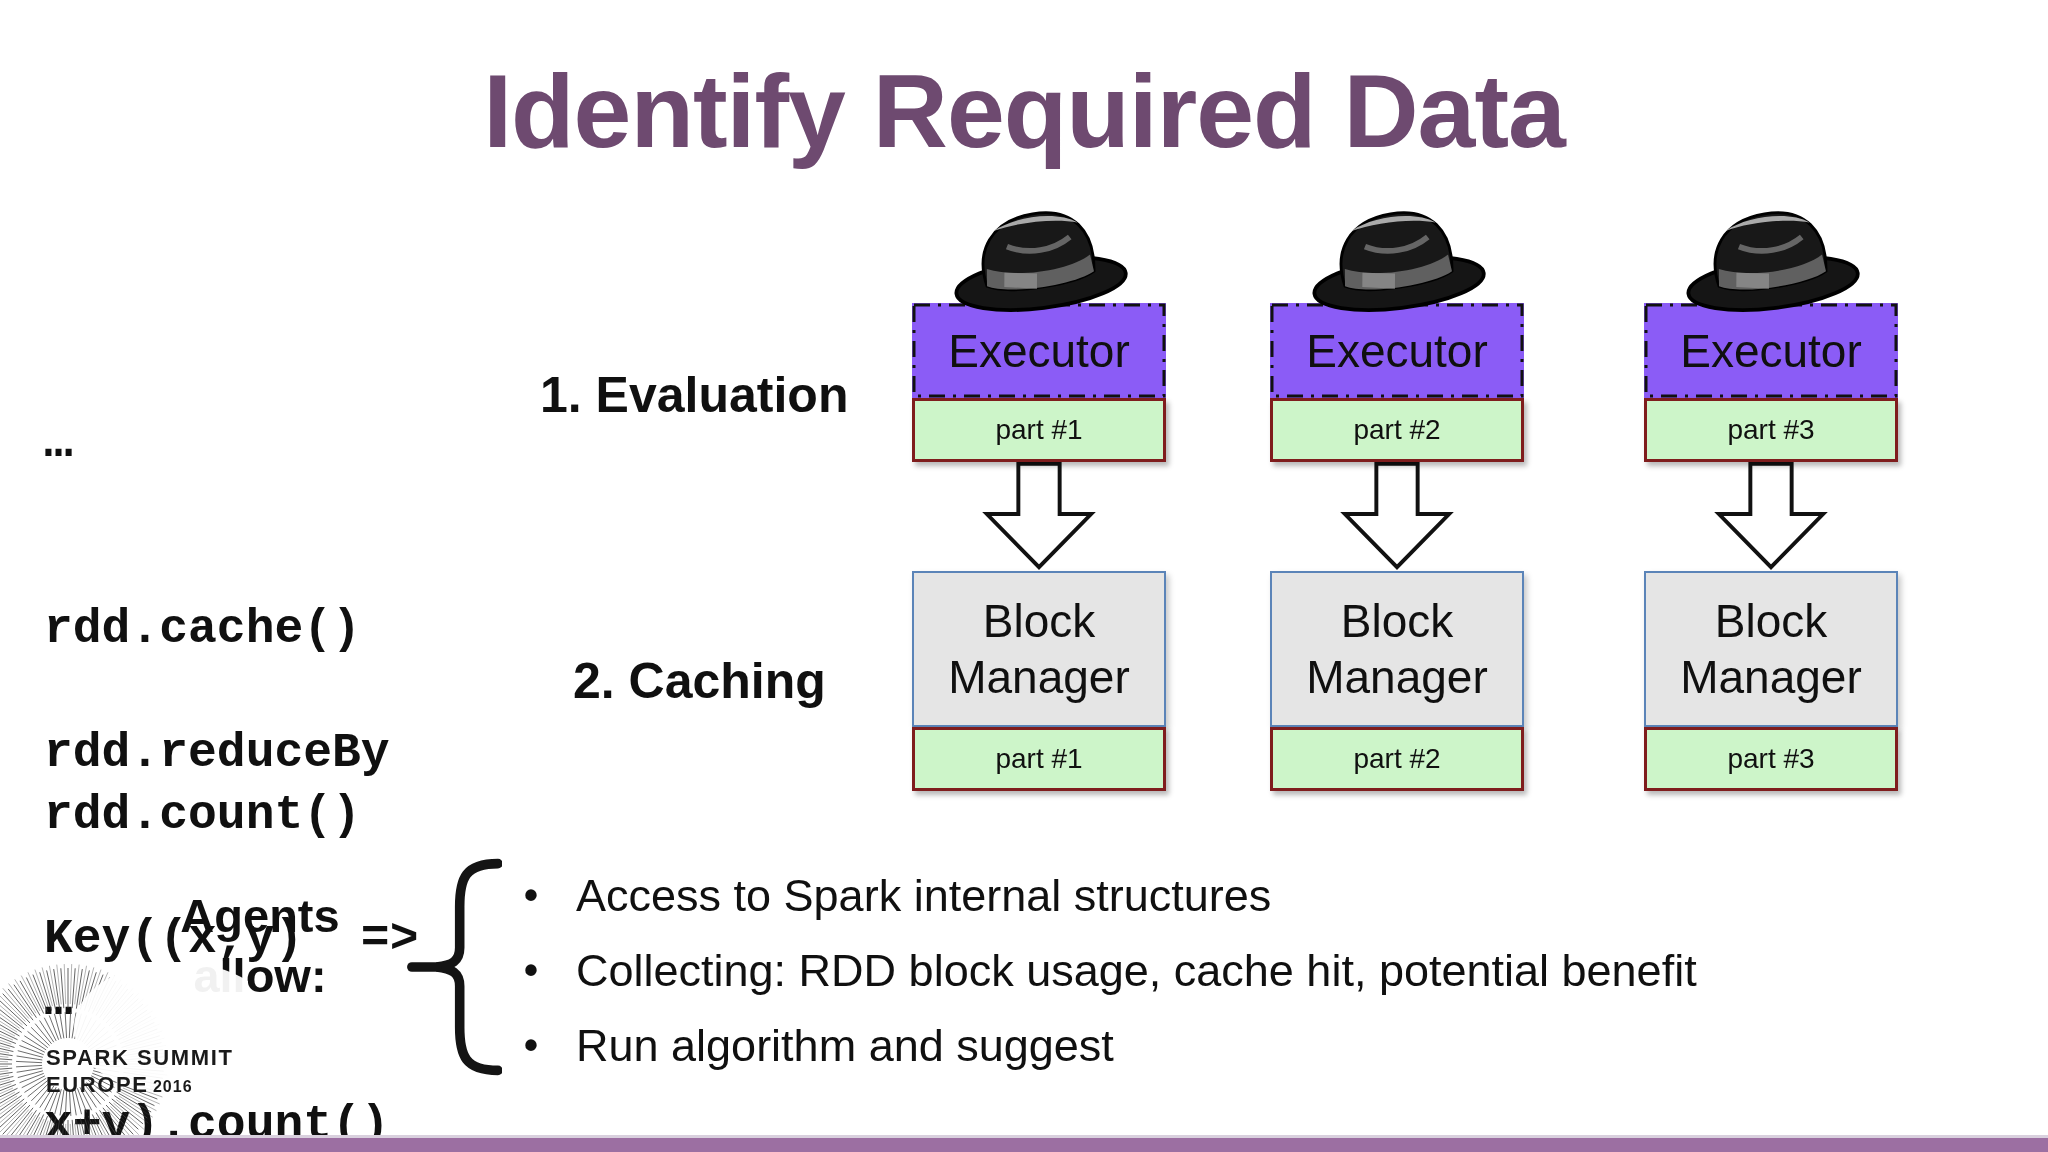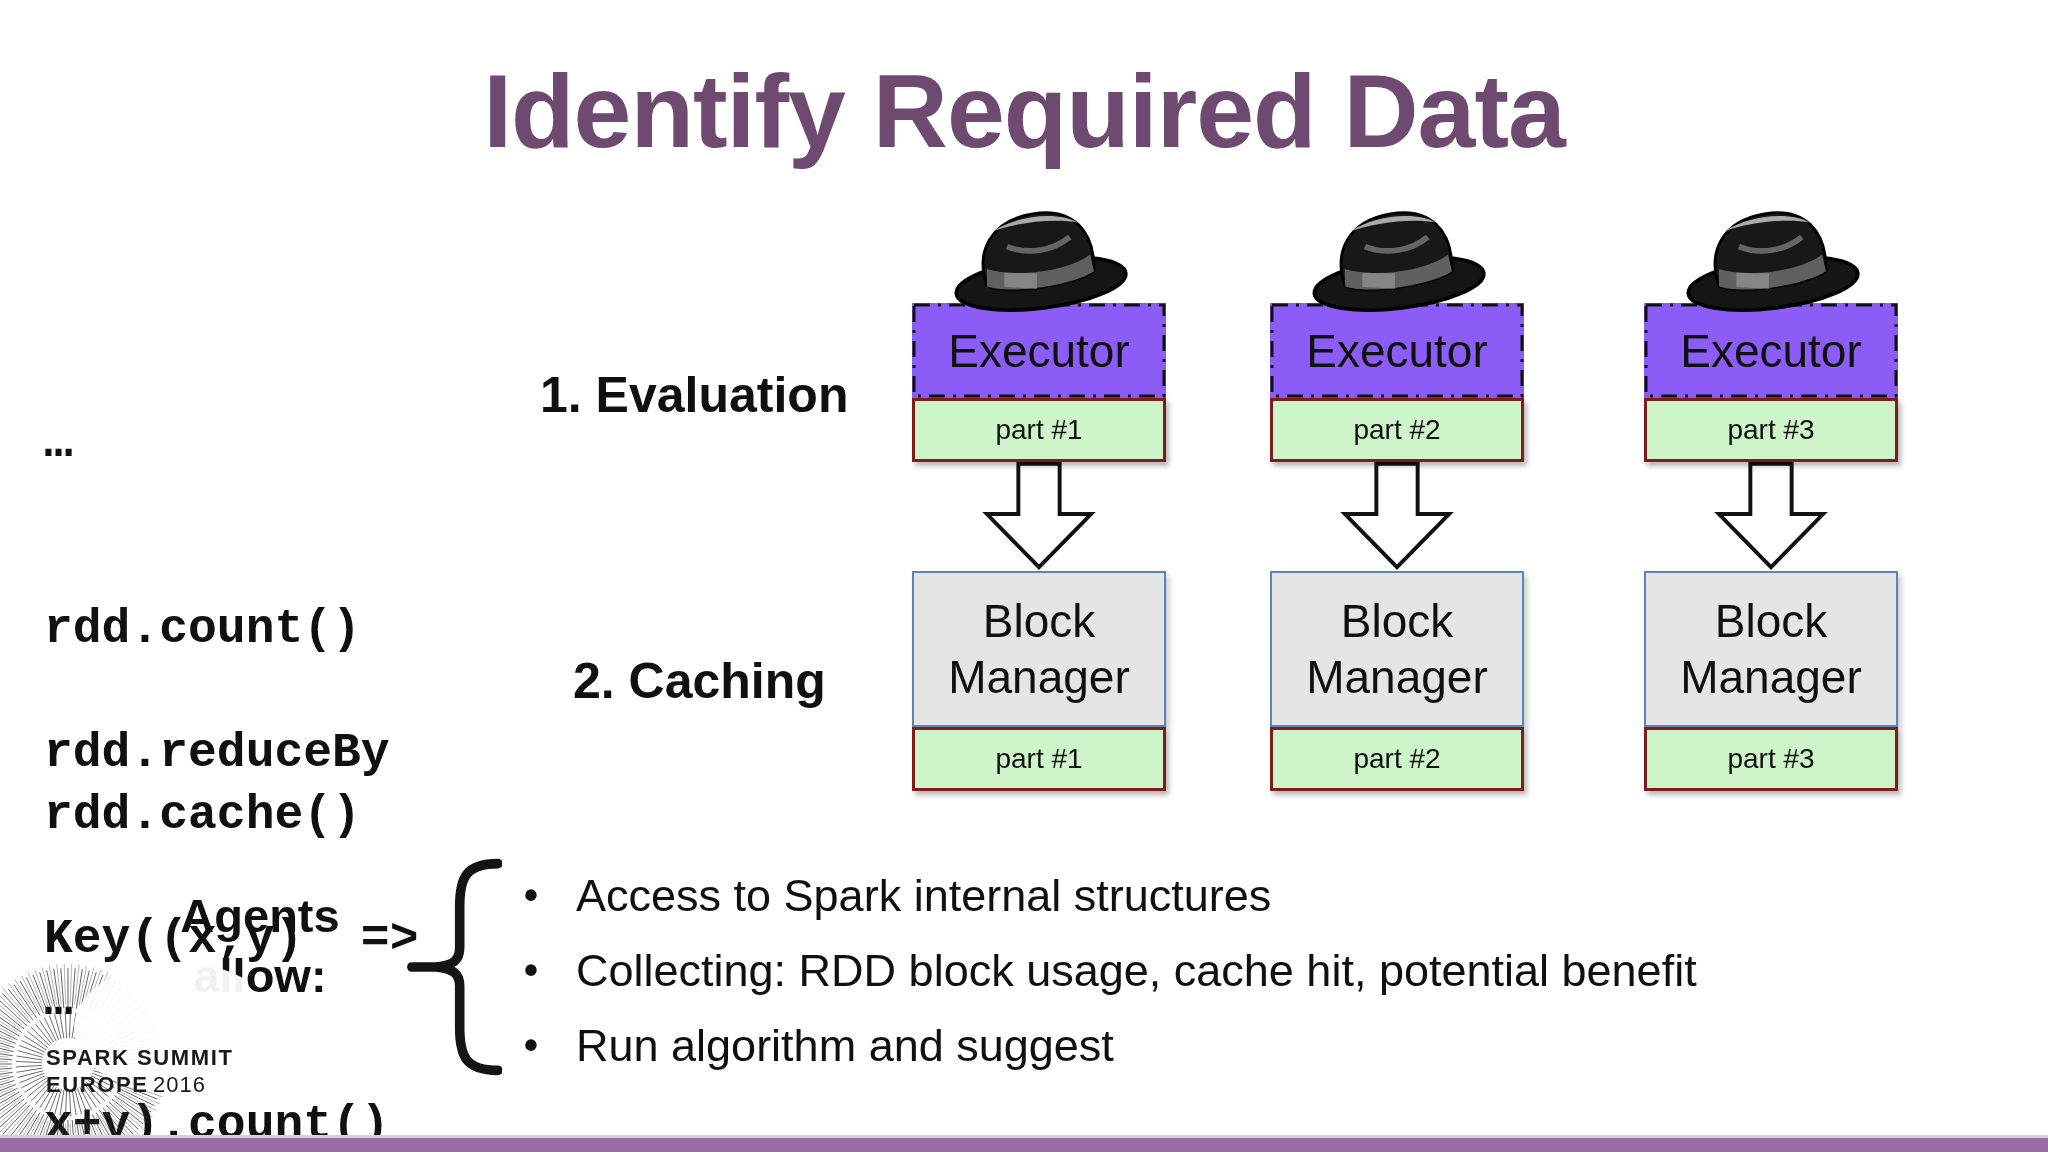--- a/index.html
+++ b/index.html
@@ -85,37 +85,37 @@
   .bullet-row{display:flex;align-items:center;height:75px;font-size:45px;color:#101010;}
   .bullet-row .marker{width:52px;font-weight:bold;font-size:40px;}
   .bullet-row .b{font-weight:normal;white-space:pre;}
   .bullet-row .r{font-weight:normal;white-space:pre;}
 
   
   .burst-wrap{left:-32px;top:956px;width:280px;height:196px;z-index:0;}
   .logo{left:46px;top:1032px;z-index:2;color:#1a1a1a;line-height:27px;}
   .logo .l1{font-size:22px;font-weight:bold;letter-spacing:1.6px;margin-top:12px;}
   .logo .l2b{font-size:22px;font-weight:bold;letter-spacing:1.6px;}
-  .logo .l2y{font-size:22px;font-weight:normal;letter-spacing:1px;}
+  .logo .l2y{font-size:16px;font-weight:bold;letter-spacing:1px;}
 
   .footer-bar{
     left:0;right:0;bottom:0;height:14px;z-index:5;
     background:var(--footer-purple,#9c6fa2);
     border-top:3px solid #d9d0de;
   }
 </style>
 </head>
 <body>
 
 <div class="abs slide-title">Identify Required Data</div>
 
 <div class="abs code code1">
   <div>…</div>
+  <div>rdd.cache()</div>
   <div>rdd.count()</div>
-  <div>rdd.cache()</div>
   <div>…</div>
 </div>
 
 <div class="abs code code2">
   <div>rdd.reduceBy</div>
   <div>Key((x,y)  =&gt;</div>
   <div>x+y).count()</div>
   
 </div>
 

